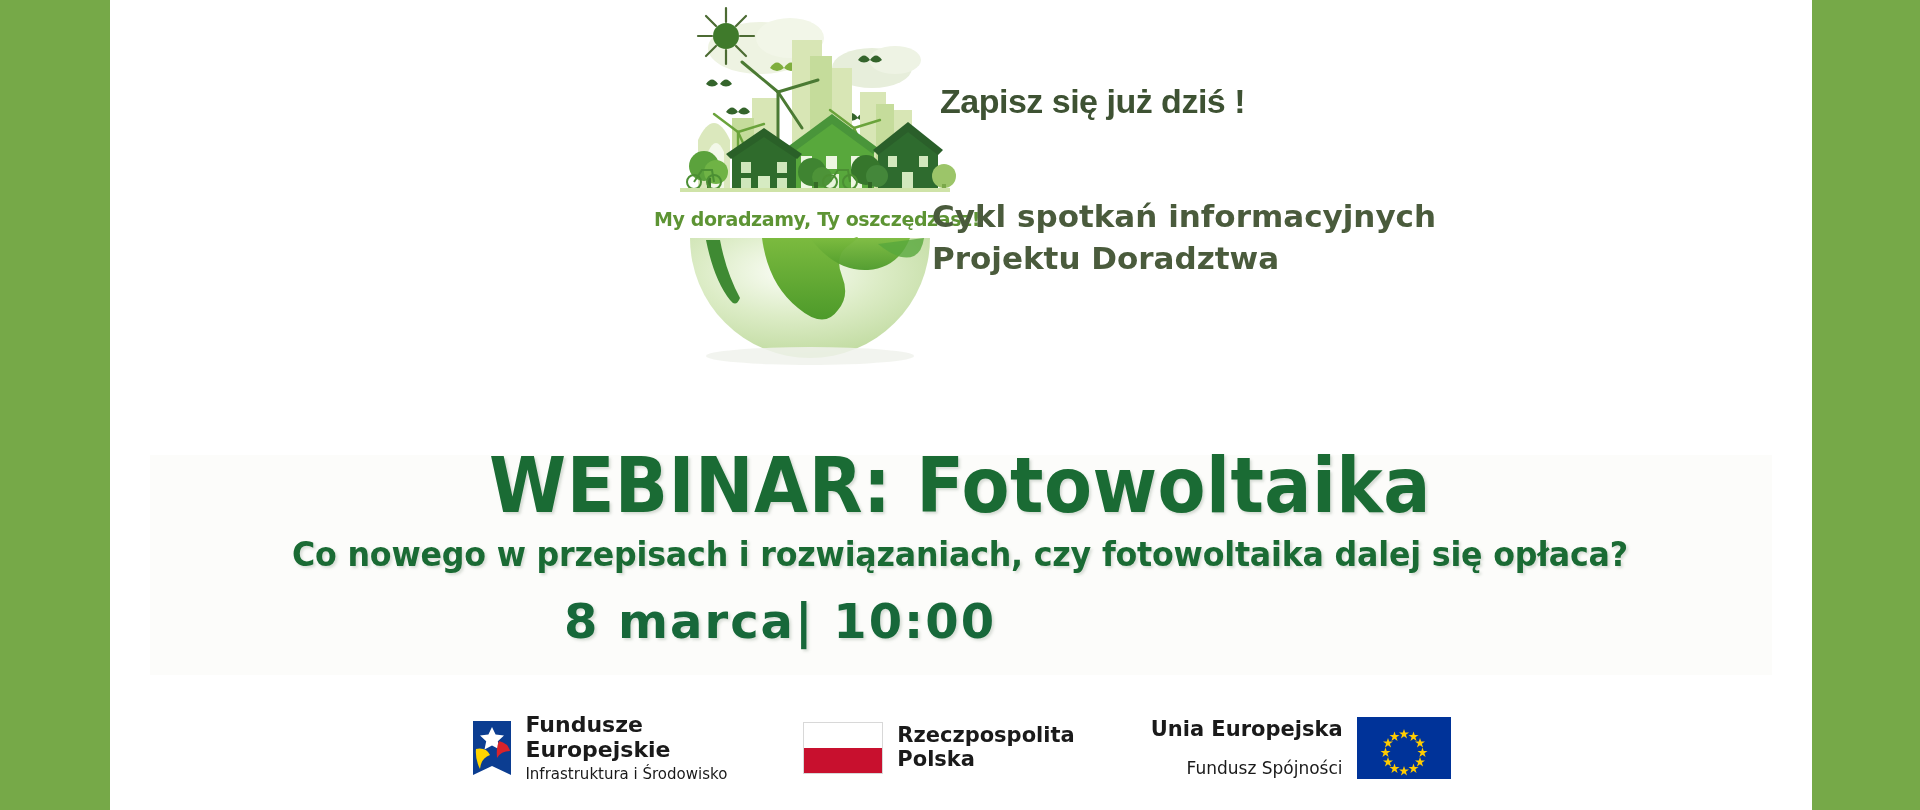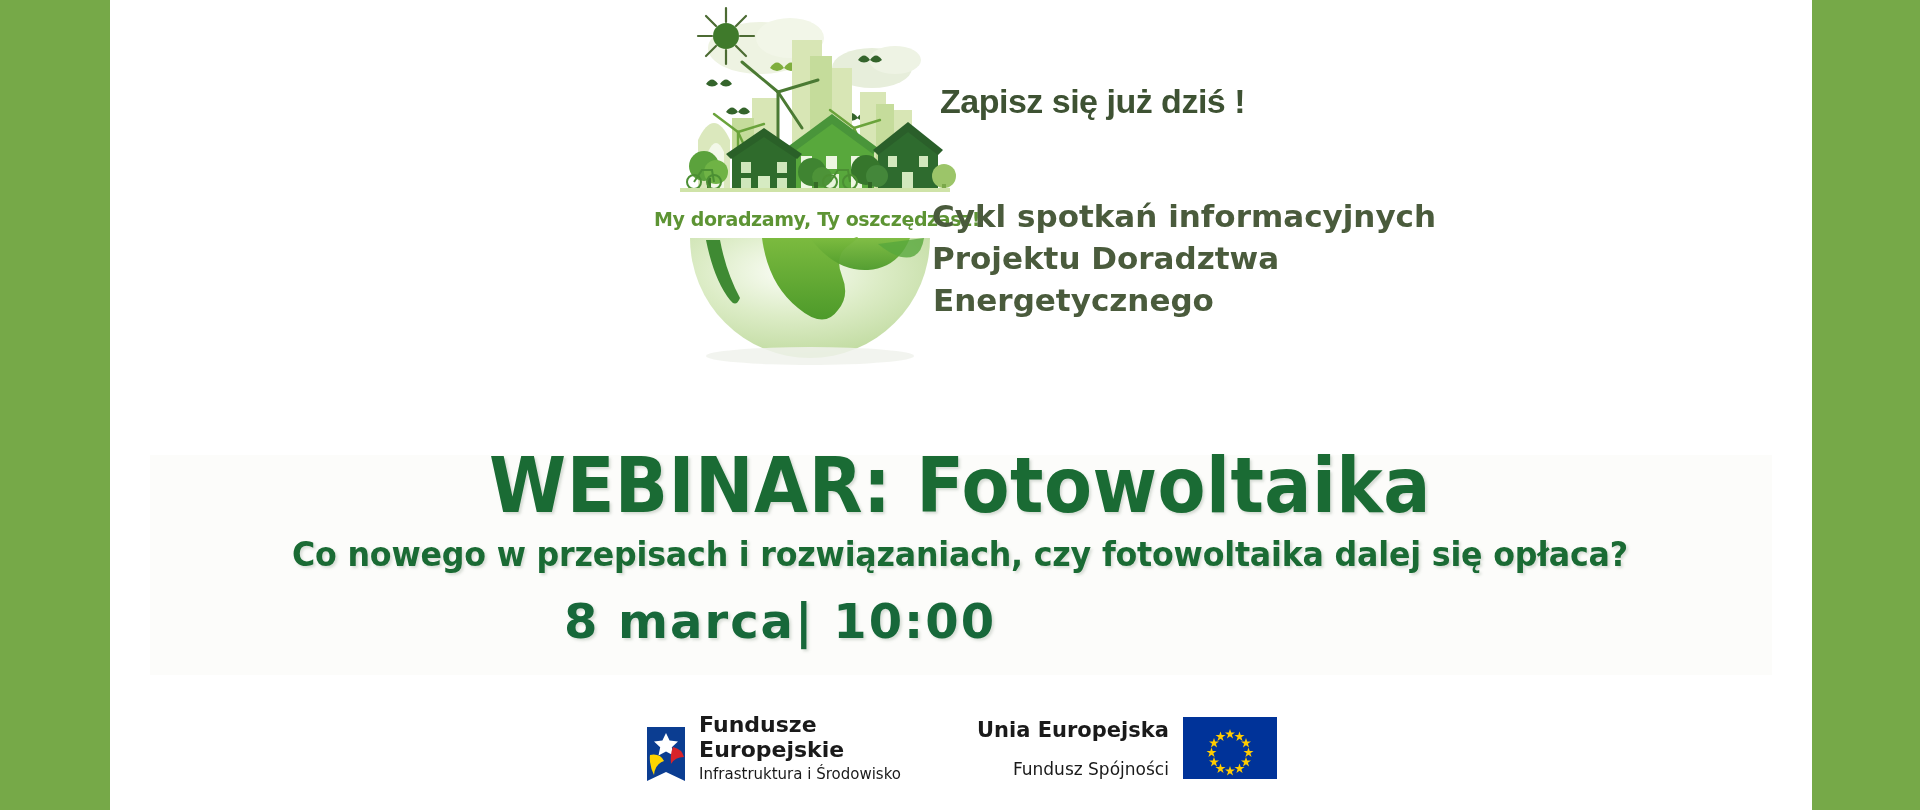--- a/index.html
+++ b/index.html
@@ -117,21 +117,21 @@
     text-shadow:2px 2px 3px rgba(120,140,120,0.28);
   }
 
   
   .footer{
     position:absolute;
     left:110px;top:698px;width:1702px;height:100px;
     display:flex;align-items:center;justify-content:center;
     gap:76px;
   }
-  .flogo{display:flex;align-items:flex-end;}
+  .flogo{display:flex;align-items:center;}
   .flogo-txt{
     font-family:"DejaVu Sans", sans-serif;
     color:#1a1a1a;
     line-height:1.12;
   }
   .fe-mark{width:42px;height:58px;margin-right:12px;}
   .fe-t1{font-size:22px;font-weight:bold;}
   .fe-t2{font-size:15px;font-weight:normal;margin-top:3px;}
 
   .pl-flag{
@@ -309,21 +309,20 @@
       </svg>
     </div>
 
     <div class="logo-tagline">My doradzamy, Ty oszczędzasz!</div>
 
     <div class="logo-text">
       <div class="logo-cta">Zapisz się już dziś !</div>
       <div class="logo-sub">
         <div class="l1">Cykl spotkań informacyjnych</div>
         <div class="l2">Projektu Doradztwa</div>
-        <div class="l3">Energetycznego</div>
       </div>
     </div>
   </div>
 
   <div class="title">WEBINAR: Fotowoltaika</div>
   <div class="subtitle">Co nowego w przepisach i rozwiązaniach, czy fotowoltaika dalej się opłaca?</div>
   <div class="datetime">8 marca| 10:00</div>
 
   <div class="footer">
 
@@ -336,20 +335,27 @@
           <path d="M28 22 q9 2 11 10 q-9 0 -13 7 q-1 -10 2 -17 z" fill="#d8232a"></path>
         </svg>
       </span>
       <span class="flogo-txt">
         <div class="fe-t1">Fundusze</div>
         <div class="fe-t1">Europejskie</div>
         <div class="fe-t2">Infrastruktura i Środowisko</div>
       </span>
     </div>
 
+    <div class="flogo">
+      <span class="pl-flag"></span>
+      <span class="flogo-txt">
+        <div class="pl-t1">Rzeczpospolita</div>
+        <div class="pl-t1">Polska</div>
+      </span>
+    </div>
 
     <div class="flogo">
       <span class="flogo-txt">
         <div class="eu-t1">Unia Europejska</div>
         <div class="eu-t2">Fundusz Spójności</div>
       </span>
       <span class="eu-flag">
         <svg viewBox="0 0 94 62" xmlns="http://www.w3.org/2000/svg">
           <rect width="94" height="62" fill="#003399"></rect>
           <g fill="#ffcc00">

